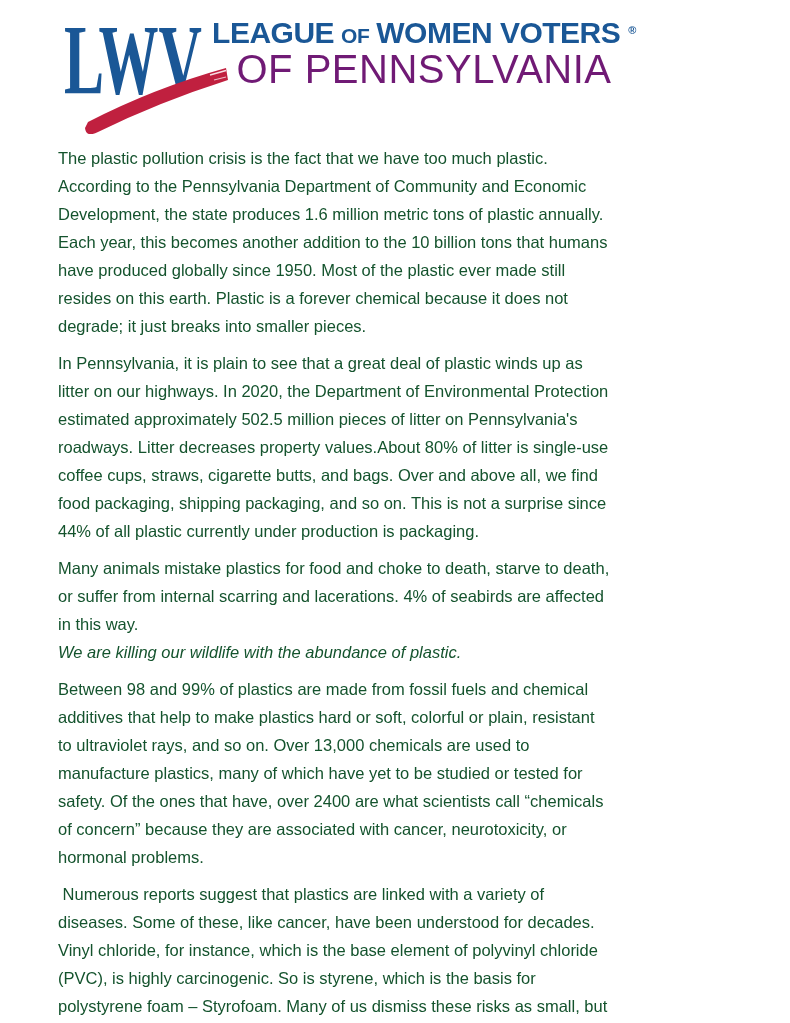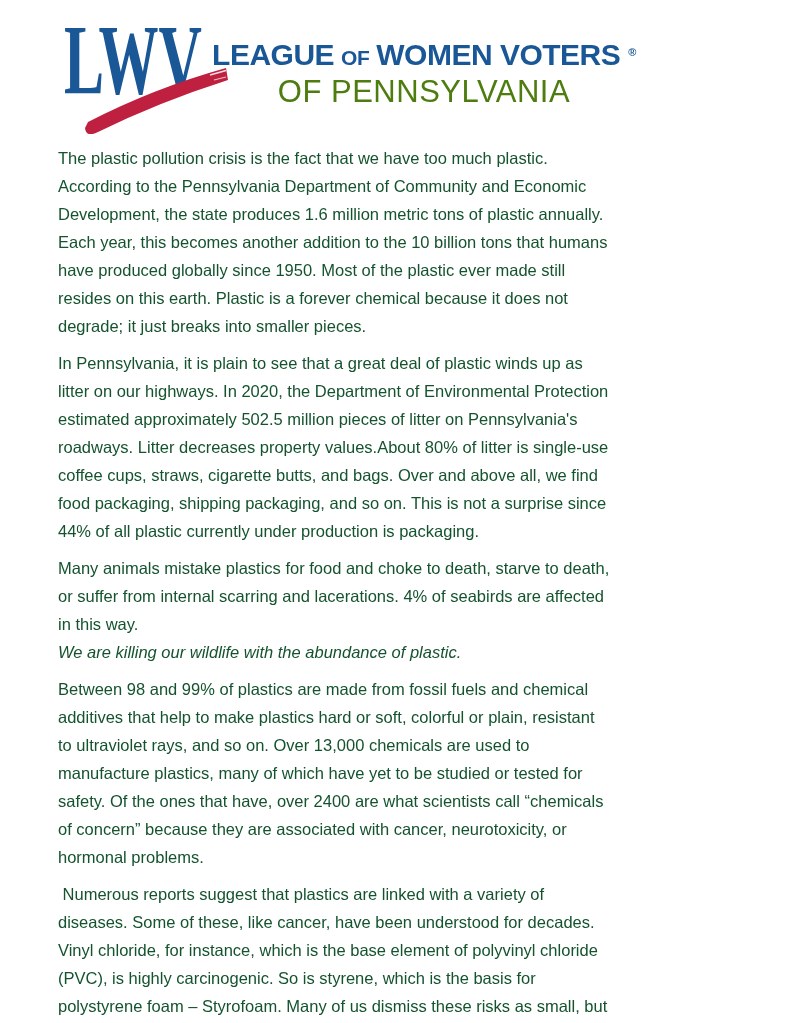--- a/index.html
+++ b/index.html
@@ -16,40 +16,40 @@
     display: flex;
     justify-content: center;
     align-items: flex-start;
     padding-top: 10px;
     padding-left: 14px;
     height: 124px;
   }
   .mark-svg { margin-top: 12px; display: block; flex: 0 0 auto; }
   .logo-text {
     margin-left: -24px;
-    margin-top: 30px;
+    margin-top: 8px;
     position: relative;
     z-index: 1;
   }
   .logo-line1 {
     color: #1A5796;
     font-weight: bold;
     font-size: 30px;
     line-height: 30px;
     letter-spacing: -0.5px;
     white-space: nowrap;
   }
   .logo-line1 .w { margin-right: 7px; }
   .logo-line1 .w:last-of-type { margin-right: 0; }
   .logo-line1 .of { font-size: 21px; }
   .logo-line1 .reg { font-size: 11px; vertical-align: top; position: relative; top: -3px; margin-left: 1px; }
   .logo-line2 {
-    color: #4d7c0f;
+    color: #701a75;
     font-weight: 400;
-    font-size: 31px;
+    font-size: 40px;
     line-height: 31px;
     letter-spacing: 0.5px;
     text-align: center;
     margin-top: 3px;
   }
 
   
   .content {
     margin: 10px 75px 0 58px;
     color: #14532d;

